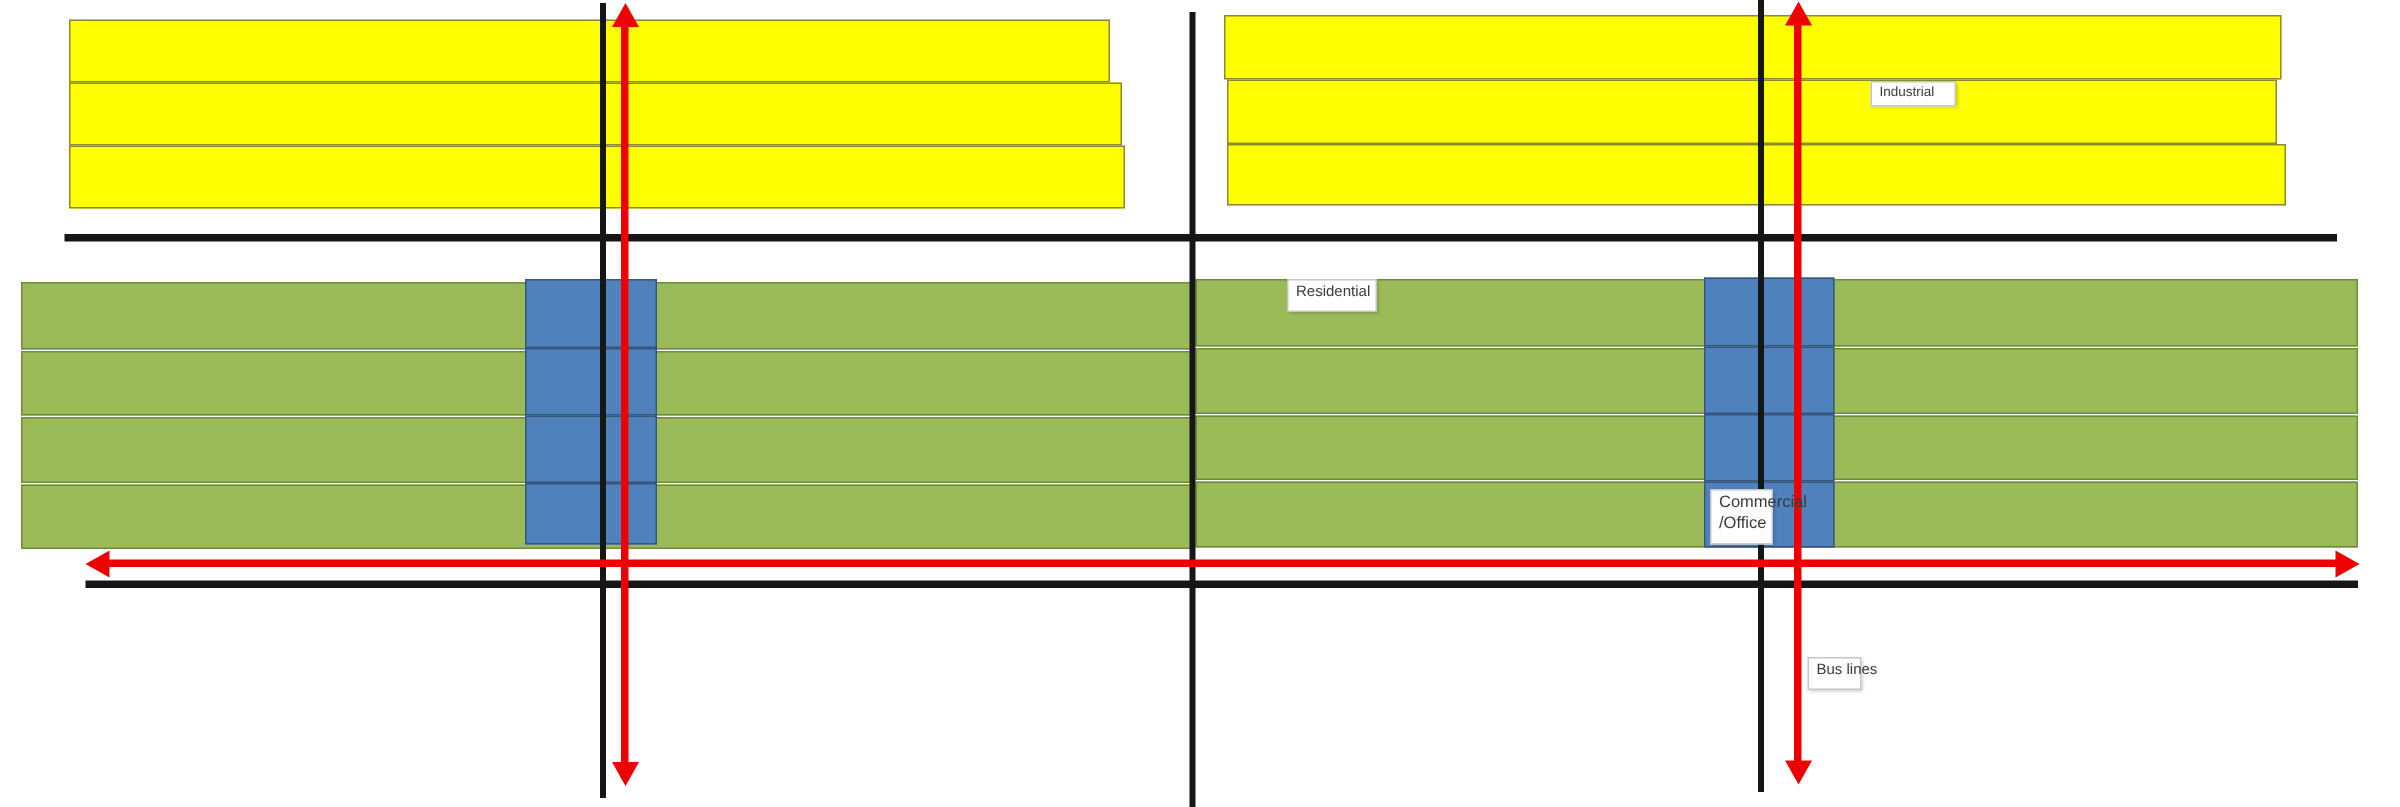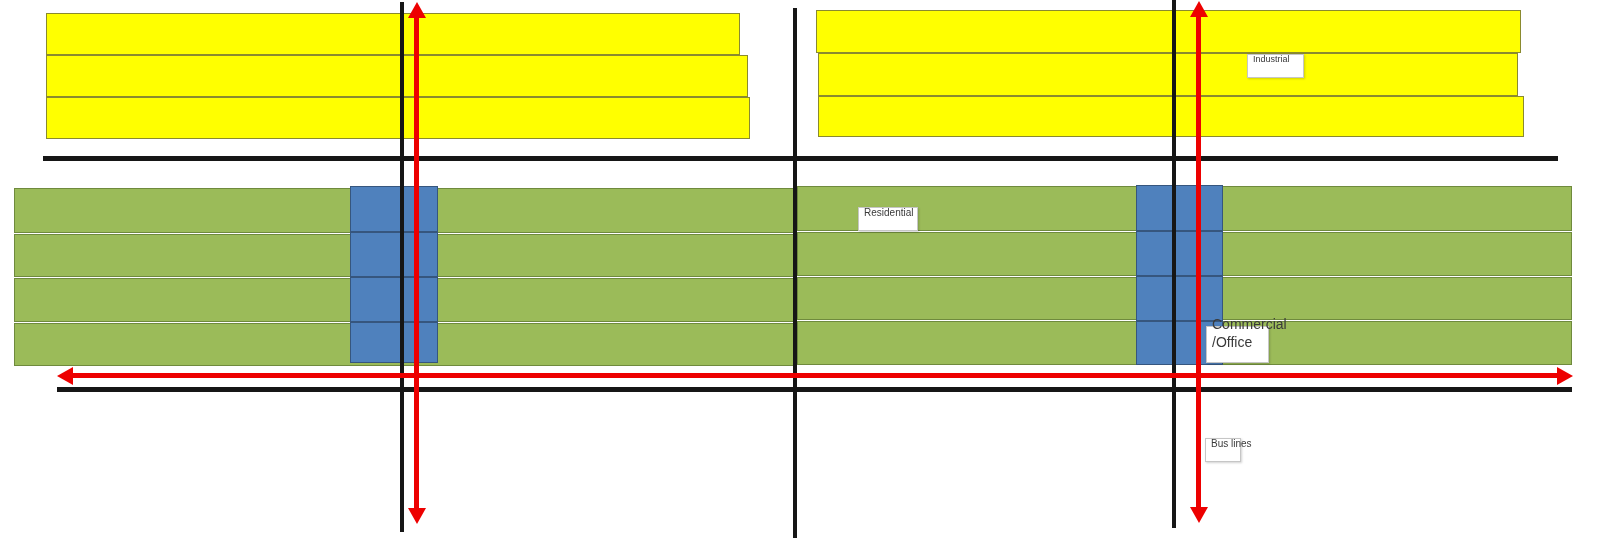--- a/index.html
+++ b/index.html
@@ -14,22 +14,22 @@
   .residential { background: var(--residential-fill); border: 1.5px solid var(--residential-border); }
   .commercial  { background: var(--commercial-fill);  border: 1.5px solid var(--commercial-border); }
   .road { position: absolute; background: var(--road-color); }
   .bus-shaft { position: absolute; background: var(--bus-color); }
   .bus-head  { position: absolute; width: 0; height: 0; }
   .label-box {
     position: absolute;
     background: var(--label-bg);
     border: 1px solid var(--label-border);
     color: var(--label-text);
-    display: flex; flex-direction: column; justify-content: flex-end;
-    padding: 11px 5px;
+    display: flex; flex-direction: column; justify-content: flex-start;
+    padding: 1px 5px;
     box-sizing: border-box;
     box-shadow: 1px 1px 2px rgba(0,0,0,0.18);
     line-height: 1.3;
     white-space: nowrap;
     z-index: 50;
   }
 </style>
 </head>
 <body>
 
@@ -66,23 +66,23 @@
     <div class="bus-head" style="left: 1557px; top: 366.5px; z-index: 4; border-bottom: 9px solid transparent; border-top: 9px solid transparent; border-left: 16px solid rgb(237, 0, 0);"></div>
     <div class="bus-shaft" style="left: 414px; top: 15px; width: 5px; height: 496px; z-index: 4;"></div>
     <div class="bus-head" style="left: 407.5px; top: 2px; z-index: 4; border-right: 9px solid transparent; border-left: 9px solid transparent; border-bottom: 16px solid rgb(237, 0, 0);"></div>
     <div class="bus-head" style="left: 407.5px; top: 508px; z-index: 4; border-right: 9px solid transparent; border-left: 9px solid transparent; border-top: 16px solid rgb(237, 0, 0);"></div>
     <div class="bus-shaft" style="left: 1196px; top: 14px; width: 5px; height: 496px; z-index: 4;"></div>
     <div class="bus-head" style="left: 1189.5px; top: 1px; z-index: 4; border-right: 9px solid transparent; border-left: 9px solid transparent; border-bottom: 16px solid rgb(237, 0, 0);"></div>
     <div class="bus-head" style="left: 1189.5px; top: 507px; z-index: 4; border-right: 9px solid transparent; border-left: 9px solid transparent; border-top: 16px solid rgb(237, 0, 0);"></div>
     <div class="label-box" style="left: 1247px; top: 54px; width: 57px; height: 17px; z-index: 50; font-size: 9px;">
       <span>Industrial</span>
     </div>
-    <div class="label-box" style="left: 858px; top: 207px; width: 60px; height: 22px; z-index: 50; font-size: 10px;">
+    <div class="label-box" style="left: 858px; top: 186px; width: 60px; height: 22px; z-index: 50; font-size: 10px;">
       <span>Residential</span>
     </div>
-    <div class="label-box" style="left: 1206px; top: 326px; width: 63px; height: 37px; z-index: 50; font-size: 14px;">
+    <div class="label-box" style="left: 1140px; top: 326px; width: 42px; height: 37px; z-index: 50; font-size: 11px;">
       <span>Commercial</span>
       <span>/Office</span>
     </div>
     <div class="label-box" style="left: 1205px; top: 438px; width: 36px; height: 22px; z-index: 50; font-size: 10px;">
       <span>Bus lines</span>
     </div>
   </div>
 
 </body></html>

